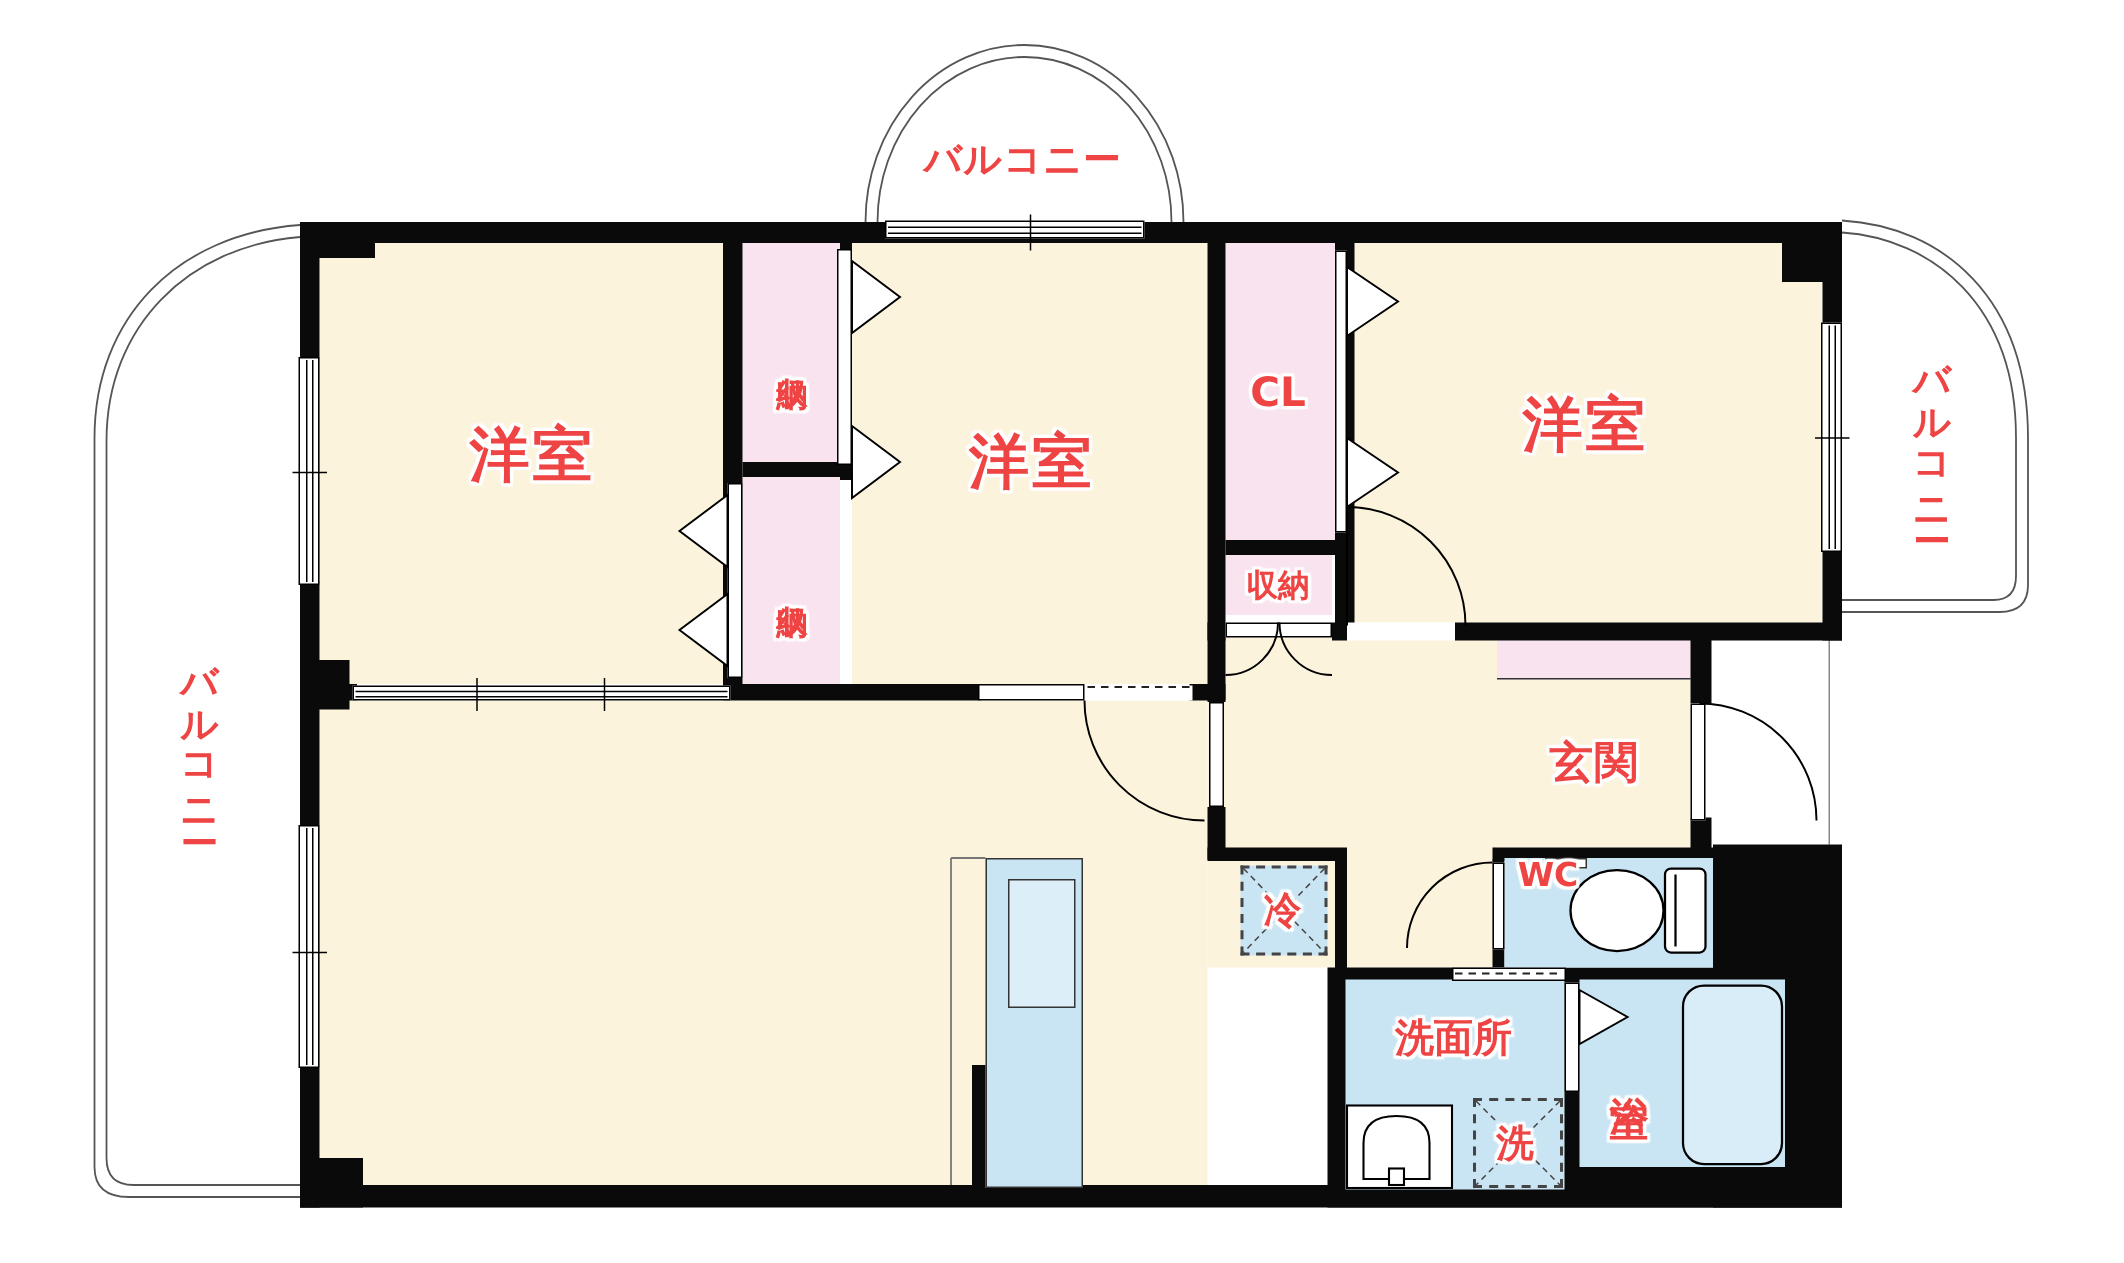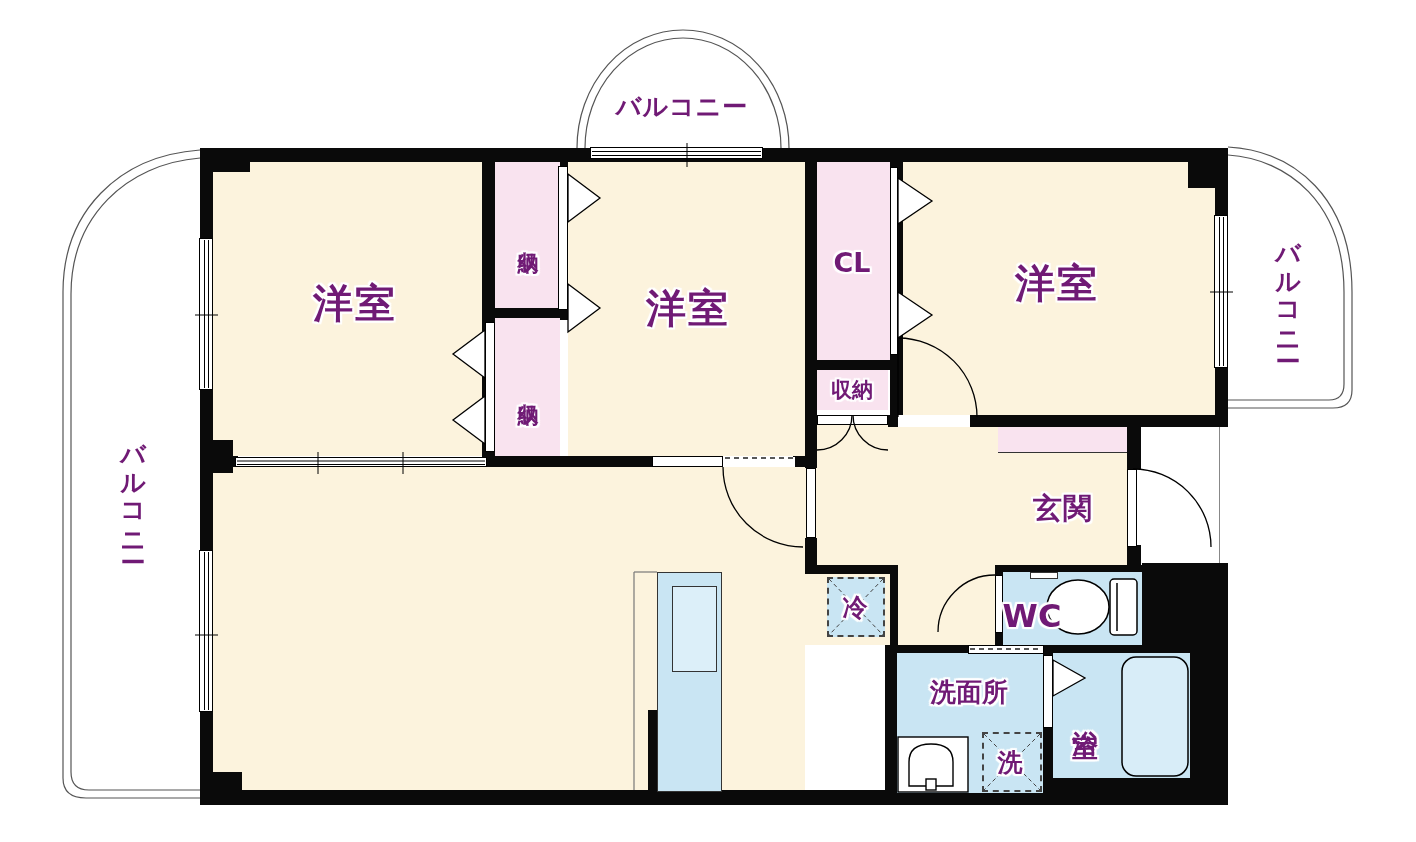--- a/index.html
+++ b/index.html
@@ -6,21 +6,21 @@
   #plan{position:relative;width:1416px;height:842px;background:#fff;overflow:hidden;
         font-family:"DejaVu Sans","Liberation Sans",sans-serif;}
   .abs{position:absolute;}
   .floor{background:var(--floor);}
   .pink{background:var(--closet);}
   .blue{background:var(--water);}
   .wall{background:var(--wall);}
   .doorstrip{background:#fff;border:1px solid #000;box-sizing:border-box;}
   .window{background:#fff;border:1px solid #000;box-sizing:border-box;}
   .dashedbox{background:var(--water);border:2px dashed #444;box-sizing:border-box;}
-  .label{position:absolute;transform:translate(-50%,-50%);color:#701a75;font-weight:bold;
+  .label{position:absolute;transform:translate(-50%,-50%);color:#ef4444;font-weight:bold;
          white-space:nowrap;z-index:7;letter-spacing:2px;
          text-shadow:-2px -2px 1px #fff,2px -2px 1px #fff,-2px 2px 1px #fff,2px 2px 1px #fff,
                      0 -2px 1px #fff,0 2px 1px #fff,-2px 0 1px #fff,2px 0 1px #fff;}
   .vtext{writing-mode:vertical-rl;letter-spacing:4px;}
   svg.overlay{position:absolute;left:0;top:0;z-index:6;pointer-events:none;}
   .z1{z-index:1}.z2{z-index:2}.z3{z-index:3}
 </style>
 </head>
 <body>
 
@@ -182,21 +182,21 @@
     <g stroke="#777" stroke-width="1.2" fill="none">
       <line x1="634" y1="572" x2="634" y2="790"></line>
       <line x1="634" y1="572" x2="657" y2="572"></line>
     </g>
   </svg>
 
   <div class="label" style="left:355px;top:303px;font-size:40px">洋室</div>
   <div class="label" style="left:688px;top:308px;font-size:40px">洋室</div>
   <div class="label" style="left:1057px;top:283px;font-size:40px">洋室</div>
   <div class="label" style="left:1063px;top:509px;font-size:29px;letter-spacing:1px">玄関</div>
-  <div class="label" style="left:1032px;top:616px;font-size:32px;letter-spacing:0">WC</div>
+  <div class="label" style="left:1032px;top:584px;font-size:22px;letter-spacing:0">WC</div>
   <div class="label" style="left:969px;top:692px;font-size:26px;letter-spacing:0">洗面所</div>
   <div class="label vtext" style="left:1086px;top:712px;font-size:26px;letter-spacing:2px">浴室</div>
   <div class="label" style="left:852px;top:262px;font-size:27px;letter-spacing:0">CL</div>
   <div class="label vtext" style="left:528px;top:236px;font-size:21px;letter-spacing:1px">収納</div>
   <div class="label vtext" style="left:528px;top:388px;font-size:21px;letter-spacing:1px">収納</div>
   <div class="label" style="left:852px;top:390px;font-size:21px;letter-spacing:0">収納</div>
   <div class="label" style="left:856px;top:607px;font-size:25px">冷</div>
   <div class="label" style="left:1011px;top:762px;font-size:25px">洗</div>
   <div class="label" style="left:682px;top:106px;font-size:25px;letter-spacing:1px">バルコニー</div>
   <div class="label vtext" style="left:133px;top:488px;font-size:25px;letter-spacing:2px">バルコニー</div>

